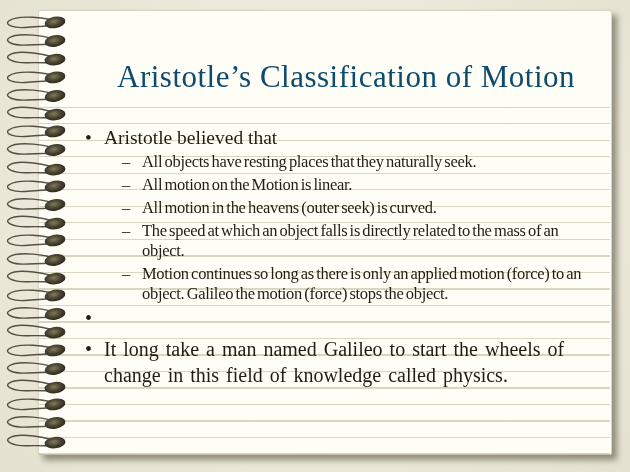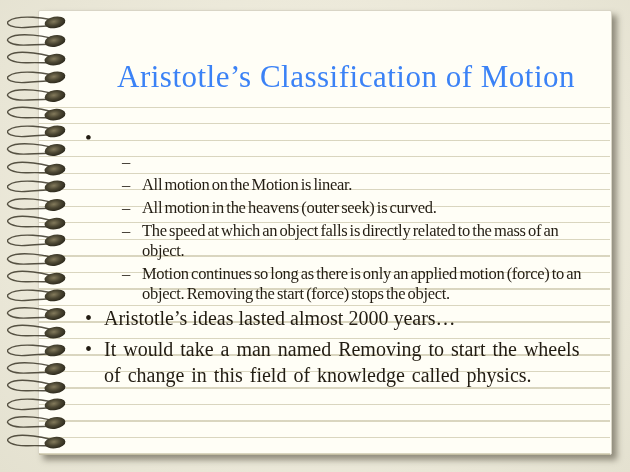--- a/index.html
+++ b/index.html
@@ -46,21 +46,21 @@
     left: 0; width: 66px; height: 16px;
   }
   .slide-title {
     position: absolute;
     left: 50px; right: 8px;
     top: 46px;
     text-align: center;
     font-size: 31px;
     line-height: 40px;
     letter-spacing: 0.5px;
-    color: #3b82f6;
+    color: #0c4a6e;
     white-space: nowrap;
   }
   .content {
     position: absolute;
     left: 46px; top: 116px;
     width: 516px;
     color: #221c12;
   }
   .item { display: flex; }
   .marker {
@@ -206,50 +206,51 @@
 
 <div class="page">
   <div class="rule-lines"></div>
 
   <div class="slide-title">Aristotle’s Classification of Motion</div>
 
   <div class="content">
 
     <div class="item lvl1">
       <span class="marker">•</span>
-    </div>
-
-    <div class="item lvl2">
-      <span class="marker">–</span>
+      <span class="text">Aristotle believed that</span>
+    </div>
+
+    <div class="item lvl2">
+      <span class="marker">–</span>
+      <span class="text">All objects have resting places that they naturally seek.</span>
     </div>
 
     <div class="item lvl2">
       <span class="marker">–</span>
       <span class="text">All motion on the Motion is linear.</span>
     </div>
 
     <div class="item lvl2">
       <span class="marker">–</span>
       <span class="text">All motion in the heavens (outer seek) is curved.</span>
     </div>
 
     <div class="item lvl2">
       <span class="marker">–</span>
       <span class="text">The speed at which an object falls is directly related to the mass of an object.</span>
     </div>
 
     <div class="item lvl2">
       <span class="marker">–</span>
-      <span class="text">Motion continues so long as there is only an applied motion (force) to an object. Removing the start (force) stops the object.</span>
+      <span class="text">Motion continues so long as there is only an applied motion (force) to an object. Galileo the motion (force) stops the object.</span>
     </div>
 
     <div class="item lvl1 second">
       <span class="marker">•</span>
-      <span class="text">Aristotle’s ideas lasted almost 2000 years…</span>
     </div>
 
     <div class="item lvl1 third">
       <span class="marker">•</span>
-      <span class="text">It would take a man named Removing to start the wheels of change in this field of knowledge called physics.</span>
+      <span class="text">It long take a man named Galileo to start the wheels of change in this field of knowledge called physics.</span>
     </div>
 
   </div>
 </div>
 
 </body></html>

